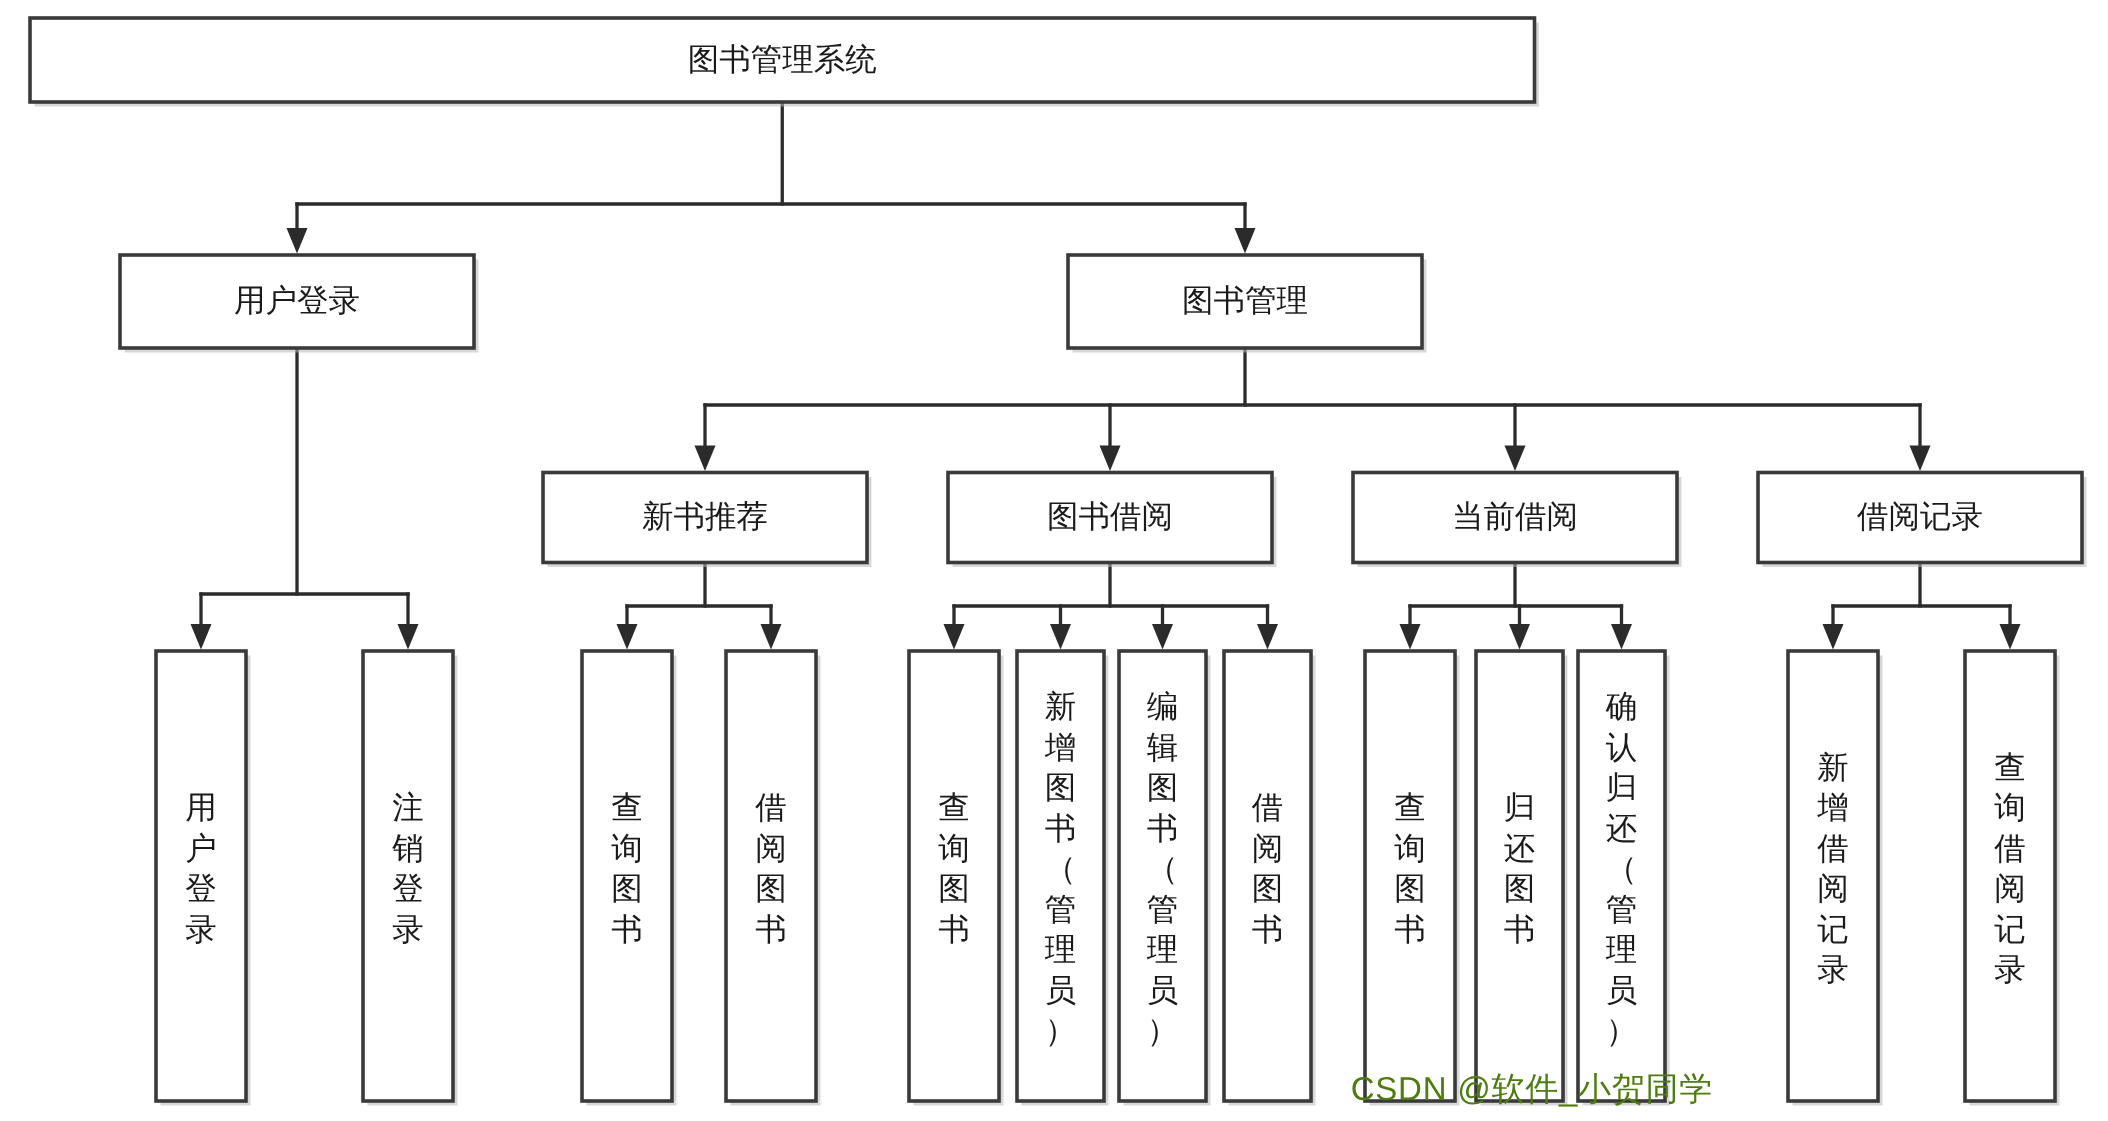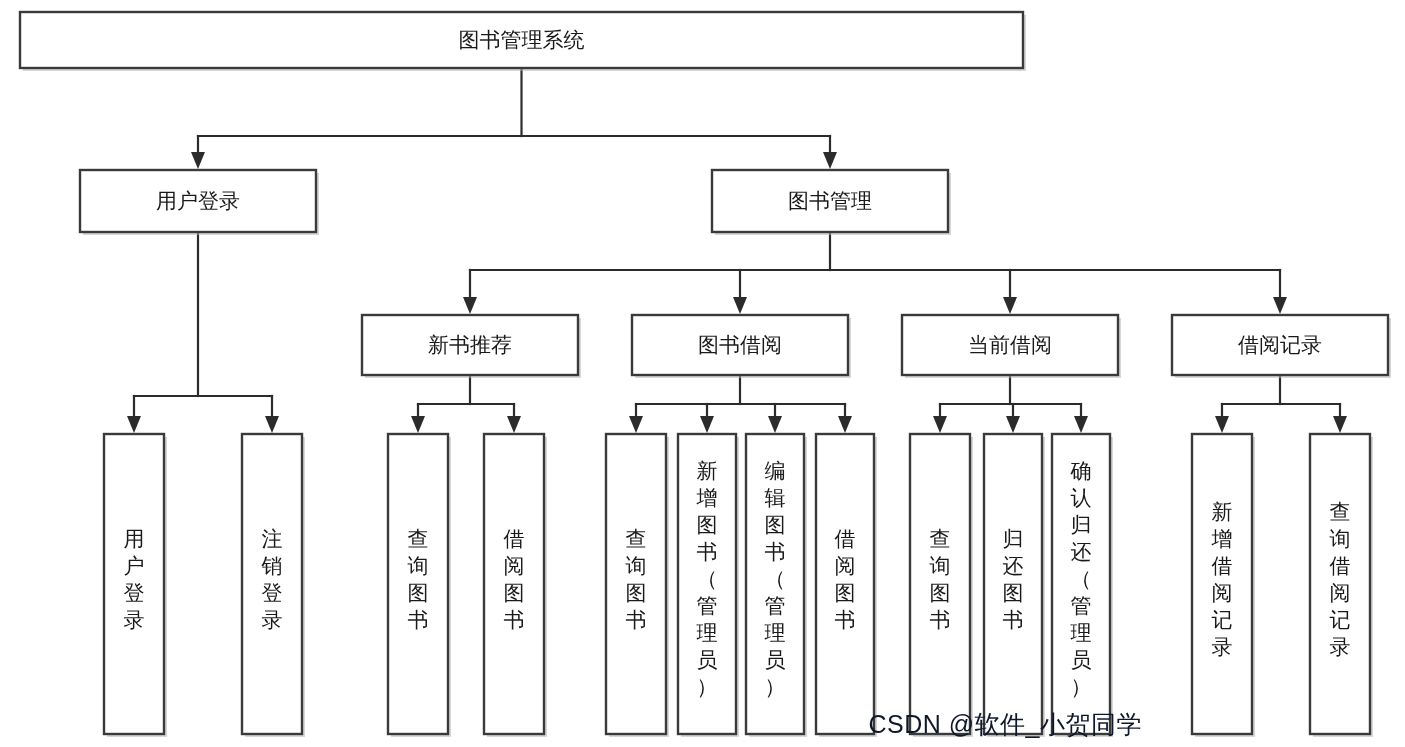--- a/index.html
+++ b/index.html
@@ -56,22 +56,22 @@
     font-family: "Liberation Sans", "DejaVu Sans", sans-serif;
     fill: #1a1a1a;
     font-size: 21px;
     text-anchor: middle;
   }
   .watermark {
     position: absolute;
     right: 12px;
     bottom: 6px;
     font-family: "Liberation Sans", "DejaVu Sans", sans-serif;
-    font-size: 25px;
-    color: #0f172a;
+    font-size: 22px;
+    color: #4d7c0f;
     letter-spacing: 0.5px;
     white-space: nowrap;
     pointer-events: none;
   }
 </style>
 </head>
 <body>
 
 <div id="diagram-root">
   <svg class="diagram-canvas" id="diagram-svg" viewBox="0 0 1405 747" xmlns="http://www.w3.org/2000/svg">

